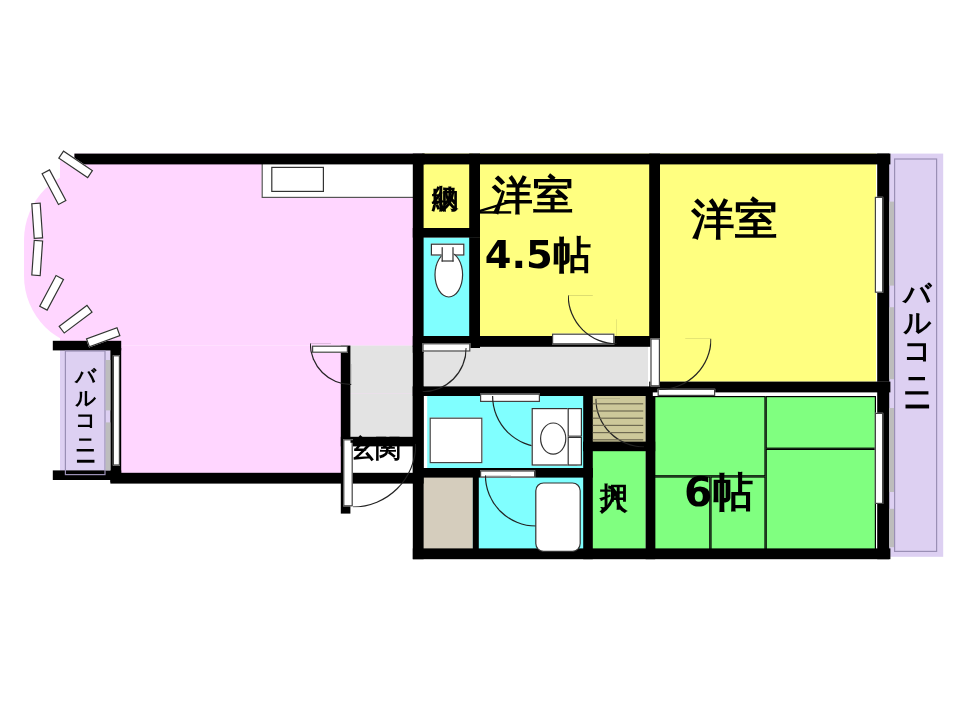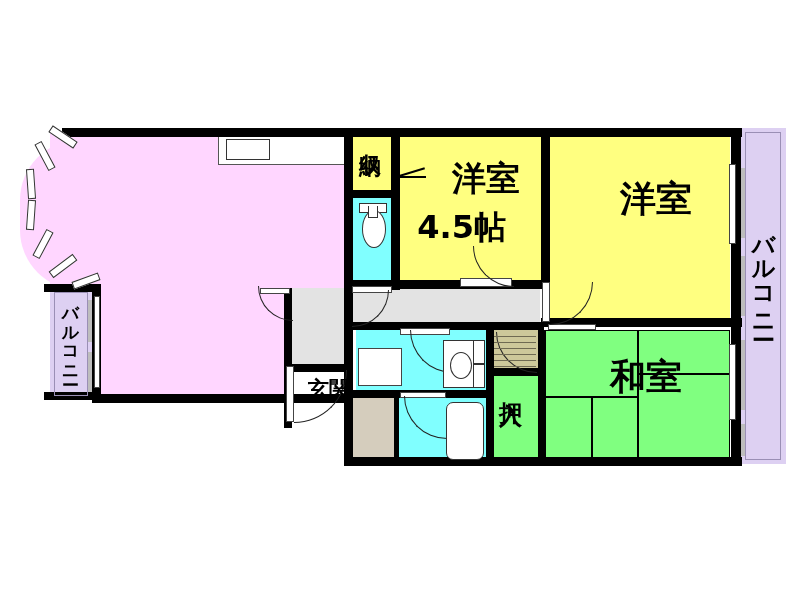--- a/index.html
+++ b/index.html
@@ -21,21 +21,21 @@
   .f-balcony{background:#ddd0f2;}
 
   
   .wall{position:absolute;background:#000000;}
 
   
   .tline{position:absolute;background:#000000;}
 
   
   .lbl{position:absolute;color:#000;font-weight:bold;line-height:1.0;
-       white-space:nowrap;text-align:right;margin-top:15px;}
+       white-space:nowrap;text-align:left;}
   .vlbl{position:absolute;color:#000;font-weight:bold;
         writing-mode:vertical-rl;text-orientation:upright;
         line-height:1.0;letter-spacing:1px;}
 
   
   .arc{position:absolute;border:1.6px solid #222;border-radius:0;}
   .arc-br{border-width:0 1.6px 1.6px 0;border-bottom-right-radius:100%;}
   .arc-bl{border-width:0 0 1.6px 1.6px;border-bottom-left-radius:100%;}
 
   
@@ -203,25 +203,25 @@
 
   <div class="fx" style="left:443px;top:340px;width:38px;height:48px;"></div>
   <div class="oval" style="left:450px;top:352px;width:20px;height:25px;"></div>
   <div class="fx" style="left:473px;top:340px;width:12px;height:24px;"></div>
   <div class="fx" style="left:473px;top:364px;width:12px;height:24px;"></div>
 
   <div class="fx fx-r" style="left:446px;top:402px;width:38px;height:58px;"></div>
 
 
   <div class="lbl" style="left:410px;top:146px;width:110px;font-size:34px;">洋室</div>
-  <div class="lbl" style="left:382px;top:196px;width:124px;font-size:32px;">4.5帖</div>
+  <div class="lbl" style="left:404px;top:196px;width:124px;font-size:32px;">4.5帖</div>
 
   <div class="lbl" style="left:576px;top:166px;width:116px;font-size:36px;">洋室</div>
 
-  <div class="lbl" style="left:570px;top:344px;width:112px;font-size:36px;">和室</div>
+  <div class="lbl" style="left:570px;top:394px;width:112px;font-size:34px;">6帖</div>
 
   <div class="vlbl" style="left:359px;top:136px;font-size:22px;">収納</div>
 
   <div class="vlbl" style="left:499px;top:384px;font-size:23px;">押入</div>
 
   <div class="lbl" style="left:292px;top:364px;width:58px;font-size:21px;">玄関</div>
 
   <div class="vlbl" style="left:752px;top:218px;font-size:23px;">バルコニー</div>
 
   <div class="vlbl" style="left:62px;top:294px;font-size:17px;">バルコニー</div>

